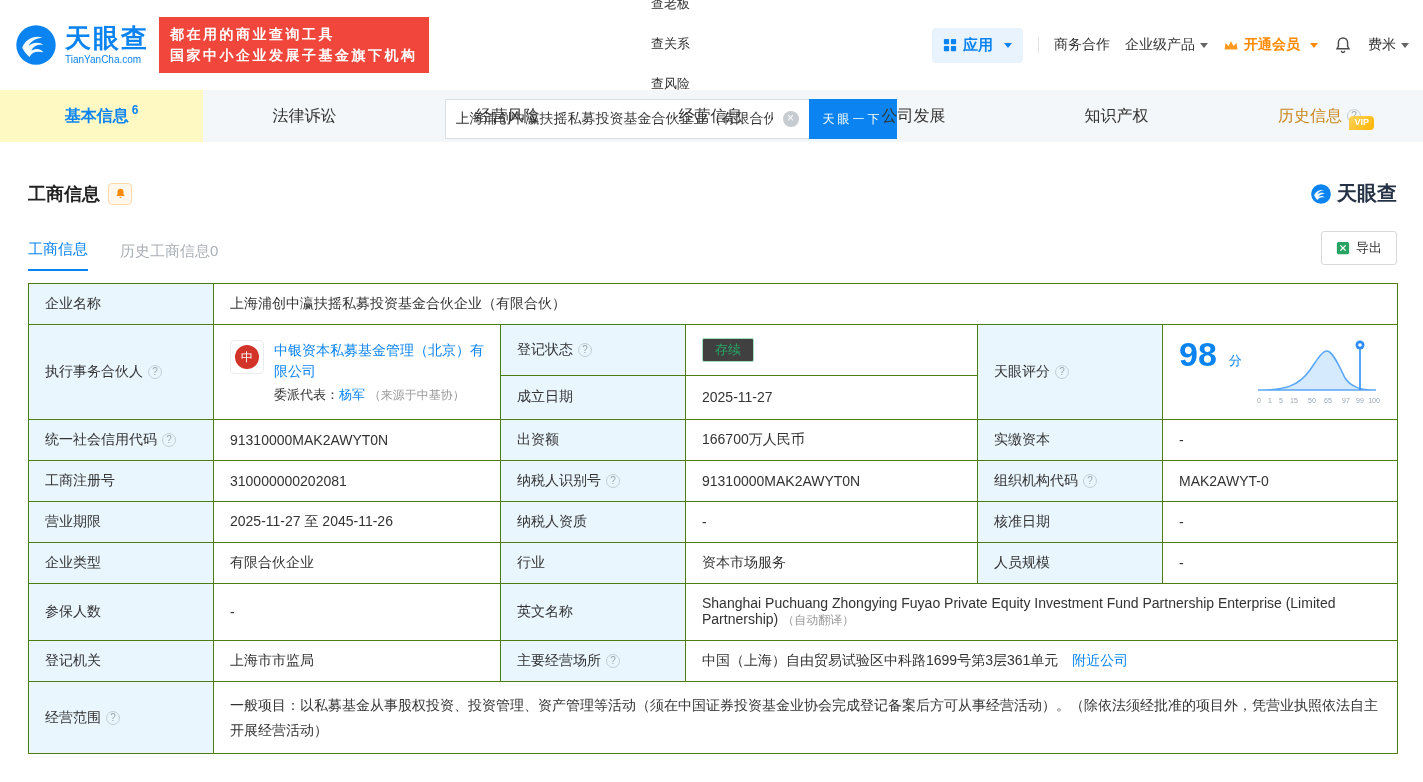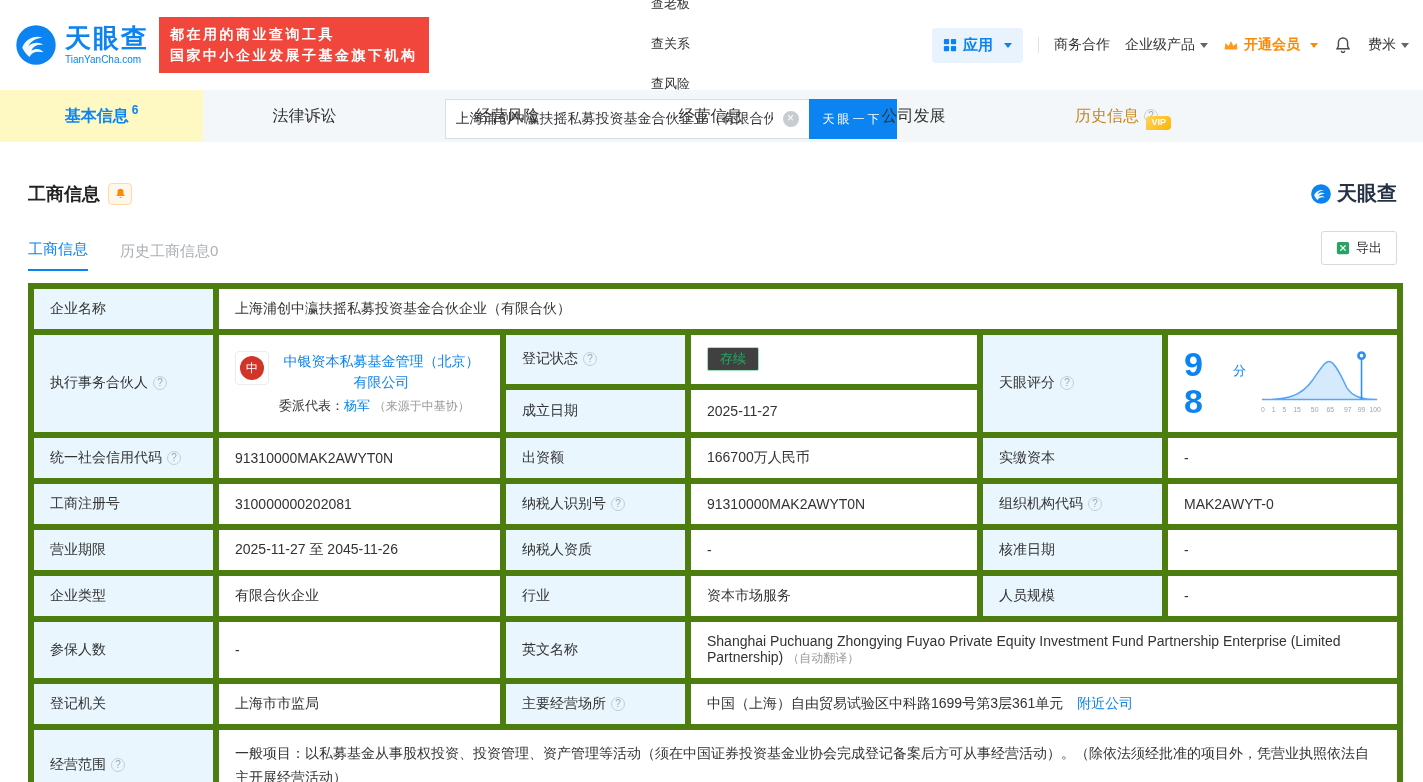--- a/index.html
+++ b/index.html
@@ -1,18 +1,18 @@
 <!DOCTYPE html>
 <html><head>
 <meta charset="utf-8">
 <style>
   * { margin:0; padding:0; box-sizing:border-box; }
   html,body { width:1423px; height:782px; overflow:hidden; background:#fff;
     font-family:"Liberation Sans","DejaVu Sans",sans-serif; color:#333; }
-  a { text-decoration:none; color:inherit; cursor:pointer;text-align:center; }
+  a { text-decoration:none; color:inherit; cursor:pointer; }
   button { font-family:inherit; cursor:pointer; }
 
   
   .topbar { display:flex; align-items:center; height:90px; padding:0 14px; background:#fff; }
   .logo { display:flex; align-items:center; gap:7px; cursor:pointer; flex:none; }
   .logo-cn { font-size:26px; font-weight:bold; color:#0b84f1; letter-spacing:2px; line-height:1; }
   .logo-en { font-size:10px; color:#0b84f1; margin-top:3px; }
   .promo { margin-left:10px; background:#f0463c; color:#fff; font-size:14px; font-weight:bold;
     padding:7px 11px; letter-spacing:2.5px; line-height:1.5; white-space:nowrap; flex:none; }
   .searchbox { margin-left:16px; width:452px; flex:none; }
@@ -62,21 +62,21 @@
   .wm { margin-left:auto; display:flex; align-items:center; gap:5px; font-size:20px;
     font-weight:bold; color:#253246; }
   .subtabs { display:flex; align-items:flex-end; margin-top:24px; }
   .subtab { font-size:15px; color:#a9b0b6; margin-right:32px; padding-bottom:10px; cursor:pointer; }
   .subtab.active { color:#0b84f1; border-bottom:2px solid #0b84f1; }
   .export { margin-left:auto; display:flex; align-items:center; gap:6px; border:1px solid #d9d9d9;
     background:#fff; border-radius:3px; padding:7px 14px; font-size:13px; color:#333; margin-bottom:6px; }
 
   
   .info-table { width:100%; border-collapse:collapse; table-layout:fixed; margin-top:12px; font-size:14px; }
-  .info-table td { border:6px solid #4d7c0f; padding:11px 16px; vertical-align:middle; word-break:break-word; }
+  .info-table td { border:1px solid #4d7c0f; padding:11px 16px; vertical-align:middle; word-break:break-word; }
   td.lbl { background:#e9f6fe; color:#333; }
   td.val { background:#fff; color:#333; }
   .badge { display:inline-block; background:#404040; border:1px solid #9fe0bd; color:#27a464;
     padding:2px 12px; font-size:13px; border-radius:2px; }
   .blue { color:#0b84f1; }
   .gray { color:#999; font-size:12px; }
   .partner { display:flex; gap:10px; }
   .plogo { width:34px; height:34px; border:1px solid #ececec; border-radius:4px; display:flex;
     align-items:center; justify-content:center; flex:none; cursor:pointer; }
   .plogo-inner { width:24px; height:24px; background:#d2342a; border-radius:50%; color:#fff;
@@ -171,20 +171,23 @@
     <span>法律诉讼</span>
   </div>
   <div class="tab">
     <span>经营风险</span>
   </div>
   <div class="tab">
     <span>经营信息</span>
   </div>
   <div class="tab">
     <span>公司发展</span>
+  </div>
+  <div class="tab">
+    <span>知识产权</span>
   </div>
   <div class="tab history">
     <span class="vipbadge">VIP</span>
     <span>历史信息</span>
     <span class="qicon"></span>
   </div>
 </nav>
 
 <main class="content">
 

